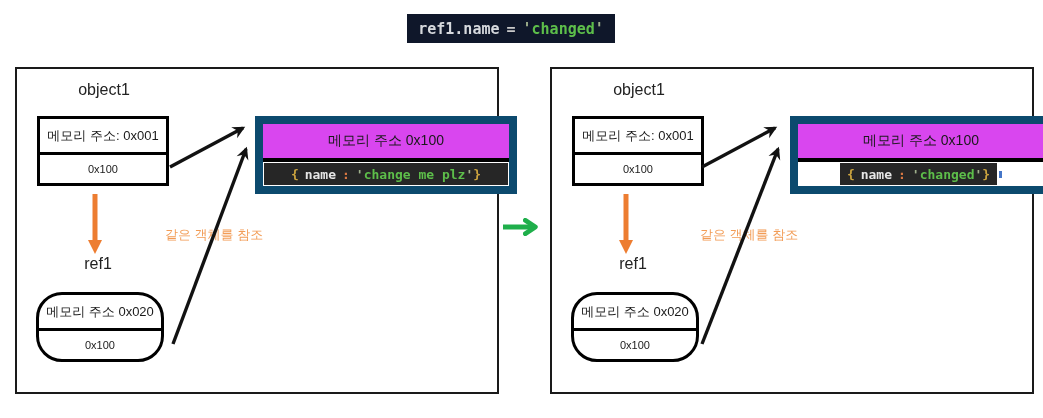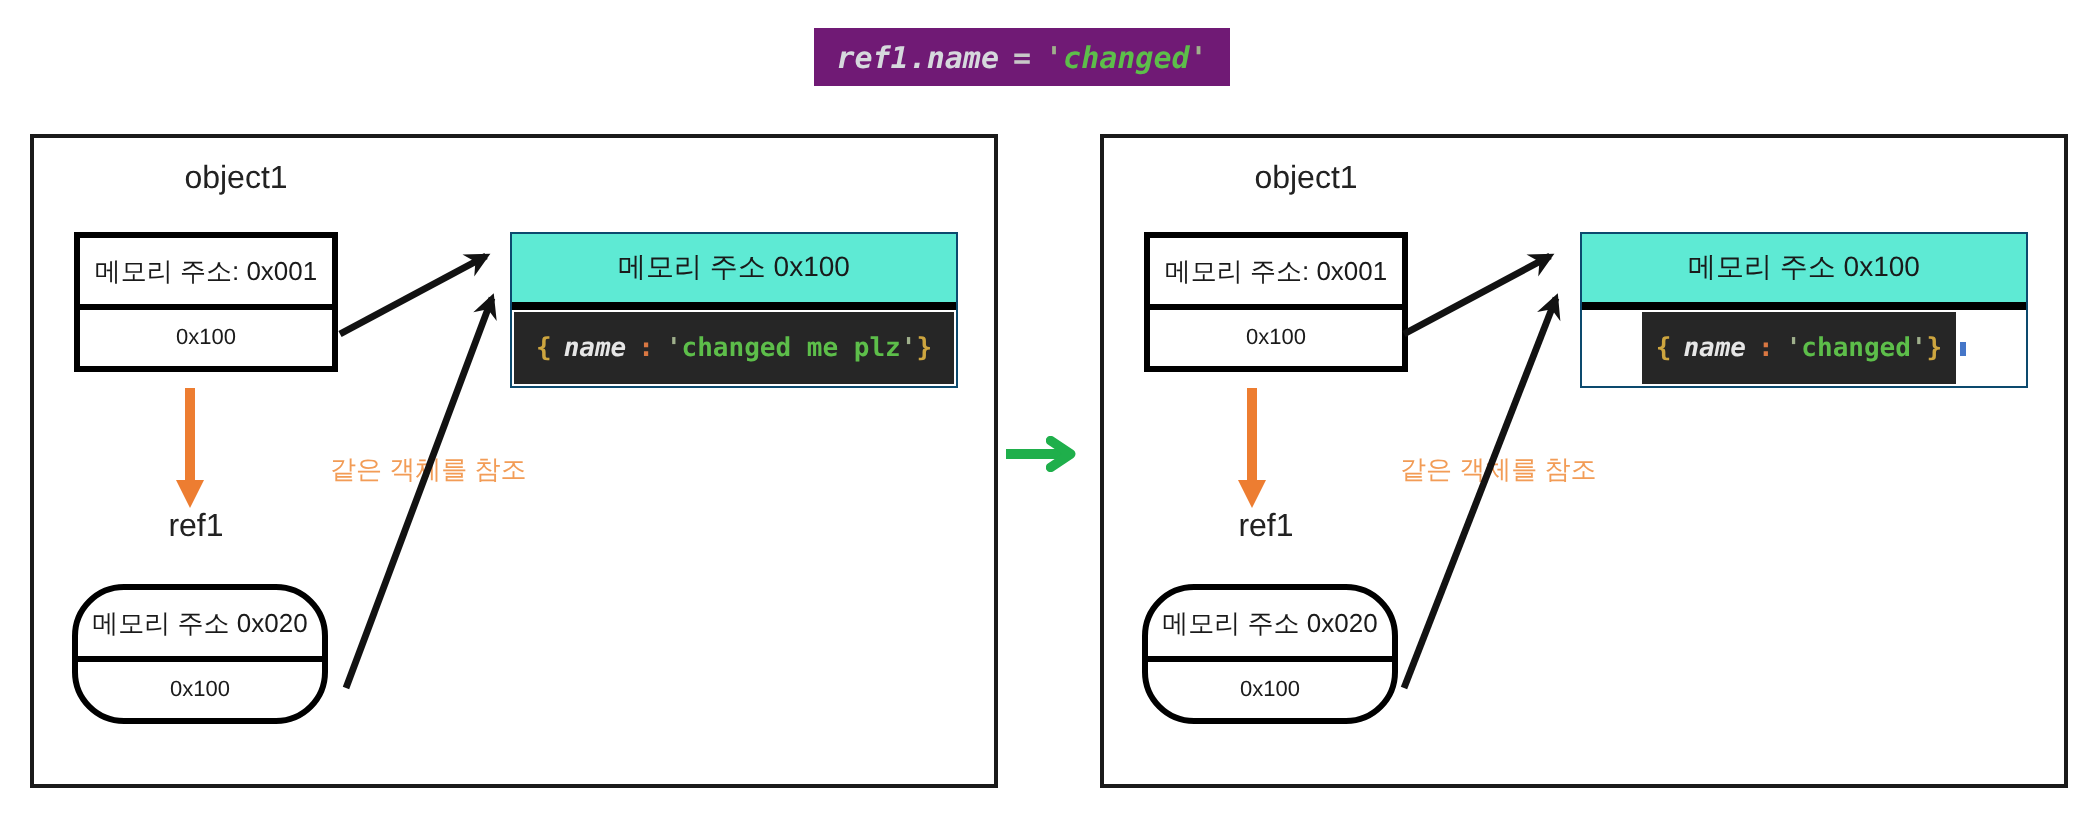--- a/index.html
+++ b/index.html
@@ -7,64 +7,63 @@
     position:relative;
     width:1043px;height:418px;
     background:#ffffff;
     font-family:"Liberation Sans", sans-serif;
     color:#1a1a1a;
     overflow:hidden;
   }
   
   .code-chip{
     position:absolute;left:407px;top:14px;width:208px;height:29px;
-    background:#701a75;
+    background:#0f172a;
     display:flex;align-items:center;justify-content:center;
     font-family:"DejaVu Sans Mono", monospace;
     font-size:15px;font-weight:600;
     white-space:pre;
-    font-style:italic;
   }
   .code-chip .lhs{color:#d6d9dd;margin-right:7px;}
   .code-chip .op{color:#c8c8c8;margin-right:7px;}
   .q{color:#9fb08c;}
   .str{color:#5dbe4a;}
   
   .panel{
     position:absolute;top:67px;width:484px;height:327px;
     border:2px solid #1a1a1a;background:#fff;box-sizing:border-box;
   }
   .panel-left{left:15px;}
   .panel-right{left:550px;}
   .obj-label,.ref-label{
     position:absolute;width:90px;text-align:center;
     font-size:16px;color:#222;
   }
-  .obj-label{left:56px;top:12px;}
+  .obj-label{left:42px;top:12px;}
   .ref-label{left:36px;top:186px;}
   
   .varbox{
     position:absolute;background:#fff;border:3px solid #000;
     box-sizing:border-box;display:flex;flex-direction:column;
   }
   .objbox{left:20px;top:47px;width:132px;height:70px;}
   .refbox{left:19px;top:223px;width:128px;height:70px;border-radius:26px;}
   .vb-header{
     height:33px;border-bottom:3px solid #000;
     display:flex;align-items:center;justify-content:center;
     font-size:13px;white-space:nowrap;
   }
   .vb-value{
     flex:1;display:flex;align-items:center;justify-content:center;
     font-size:11px;
   }
   
   .membox{
-    position:absolute;left:238px;top:47px;width:224px;height:78px;
-    border:1px solid #0c4a6e;background:#5eead4;box-sizing:border-box;
+    position:absolute;left:238px;top:47px;width:262px;height:78px;
+    border:8px solid #0c4a6e;background:#d946ef;box-sizing:border-box;
     display:flex;flex-direction:column;
   }
   .mb-header{
     height:34px;border-bottom:4px solid #000;
     display:flex;align-items:center;justify-content:center;
     font-size:14px;white-space:nowrap;
   }
   .mb-code{
     flex:1;display:flex;align-items:center;justify-content:center;
     padding:1px;background:#fff;
@@ -72,21 +71,21 @@
   .code-strip{
     background:#262626;height:100%;
     display:flex;align-items:center;justify-content:center;
     font-family:"DejaVu Sans Mono", monospace;
     font-size:13px;font-weight:700;white-space:pre;
   }
   .panel-left .code-strip{width:100%;}
   .panel-right .code-strip{width:auto;padding:0 7px;}
   .code-strip .br{color:#cda53f;}
   .code-strip .br-open{margin-right:6px;}
-  .code-strip .key{color:#e6e6e6;margin-right:6px;font-style:italic;}
+  .code-strip .key{color:#e6e6e6;margin-right:6px;}
   .code-strip .colon{color:#d97742;margin-right:6px;}
   .cursor-dot{
     width:3px;height:7px;background:#4576c8;margin-left:2px;
     align-self:center;
   }
   
   .annotation{
     position:absolute;left:148px;top:157px;width:120px;
     font-size:13px;color:#f29c56;white-space:nowrap;
   }
@@ -118,21 +117,21 @@
     </div>
 
     <div class="membox">
       <div class="mb-header">메모리 주소 0x100</div>
       <div class="mb-code">
         <div class="code-strip">
           <span class="br br-open">{</span>
           <span class="key">name</span>
           <span class="colon">:</span>
           <span class="q">'</span>
-          <span class="str">changed me plz</span>
+          <span class="str">change me plz</span>
           <span class="q">'</span>
           <span class="br">}</span>
         </div>
       </div>
     </div>
 
     <div class="ref-label">ref1</div>
 
     <div class="varbox refbox">
       <div class="vb-header">메모리 주소 0x020</div>

